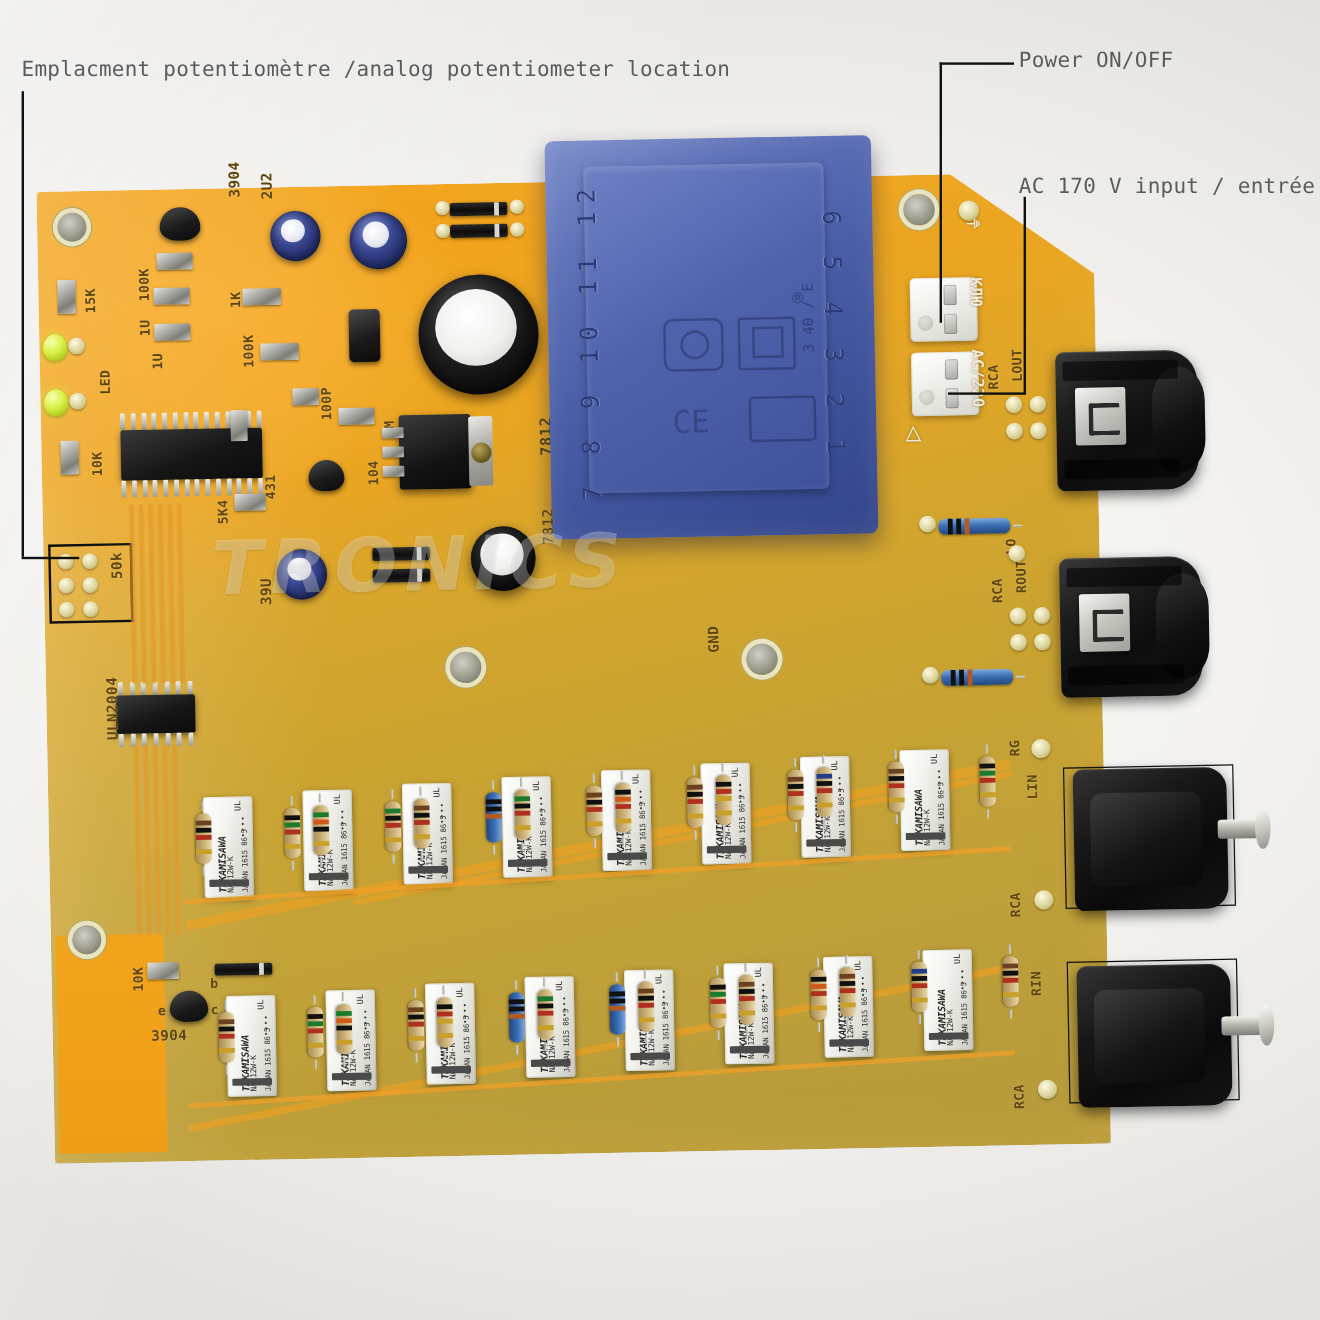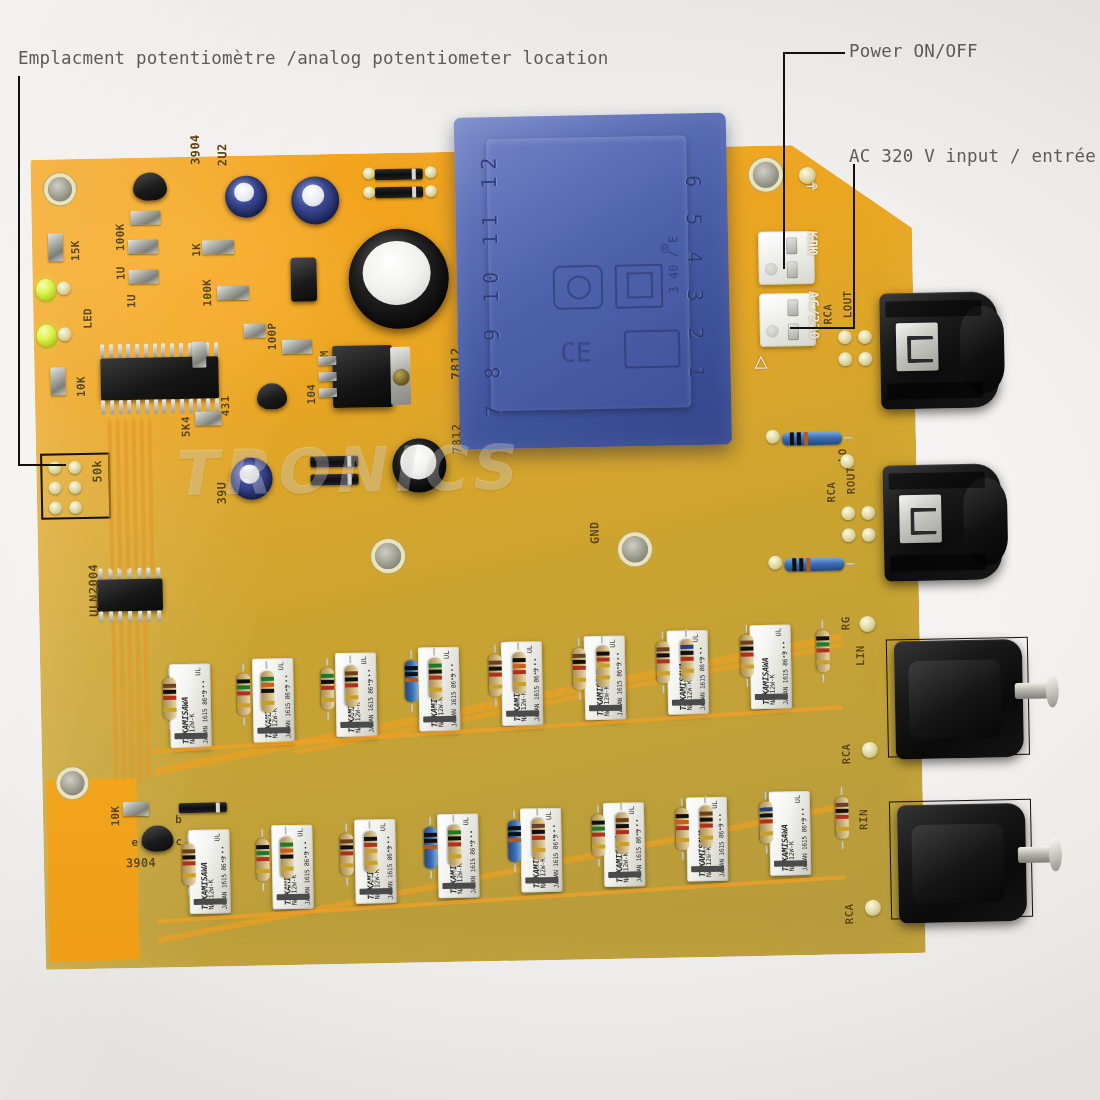--- a/index.html
+++ b/index.html
@@ -1030,18 +1030,18 @@
   <div>
 
     <div class="ann" style="left:18px;top:48px;">Emplacment potentiomètre /analog potentiometer location</div>
     <div class="leader v" style="left:18px;top:76px;height:388px;"></div>
     <div class="leader h" style="left:18px;top:464px;width:48px;"></div>
 
     <div class="ann" style="left:849px;top:41px;">Power ON/OFF</div>
     <div class="leader h" style="left:783px;top:52px;width:62px;"></div>
     <div class="leader v" style="left:783px;top:52px;height:217px;"></div>
 
-    <div class="ann" style="left:849px;top:146px;">AC 320 V input / entrée</div>
+    <div class="ann" style="left:849px;top:146px;">AC 170 V input / entrée</div>
     <div class="leader v" style="left:853px;top:164px;height:164px;"></div>
     <div class="leader h" style="left:790px;top:327px;width:65px;"></div>
   </div>
 
 </div>
 
 </body></html>

